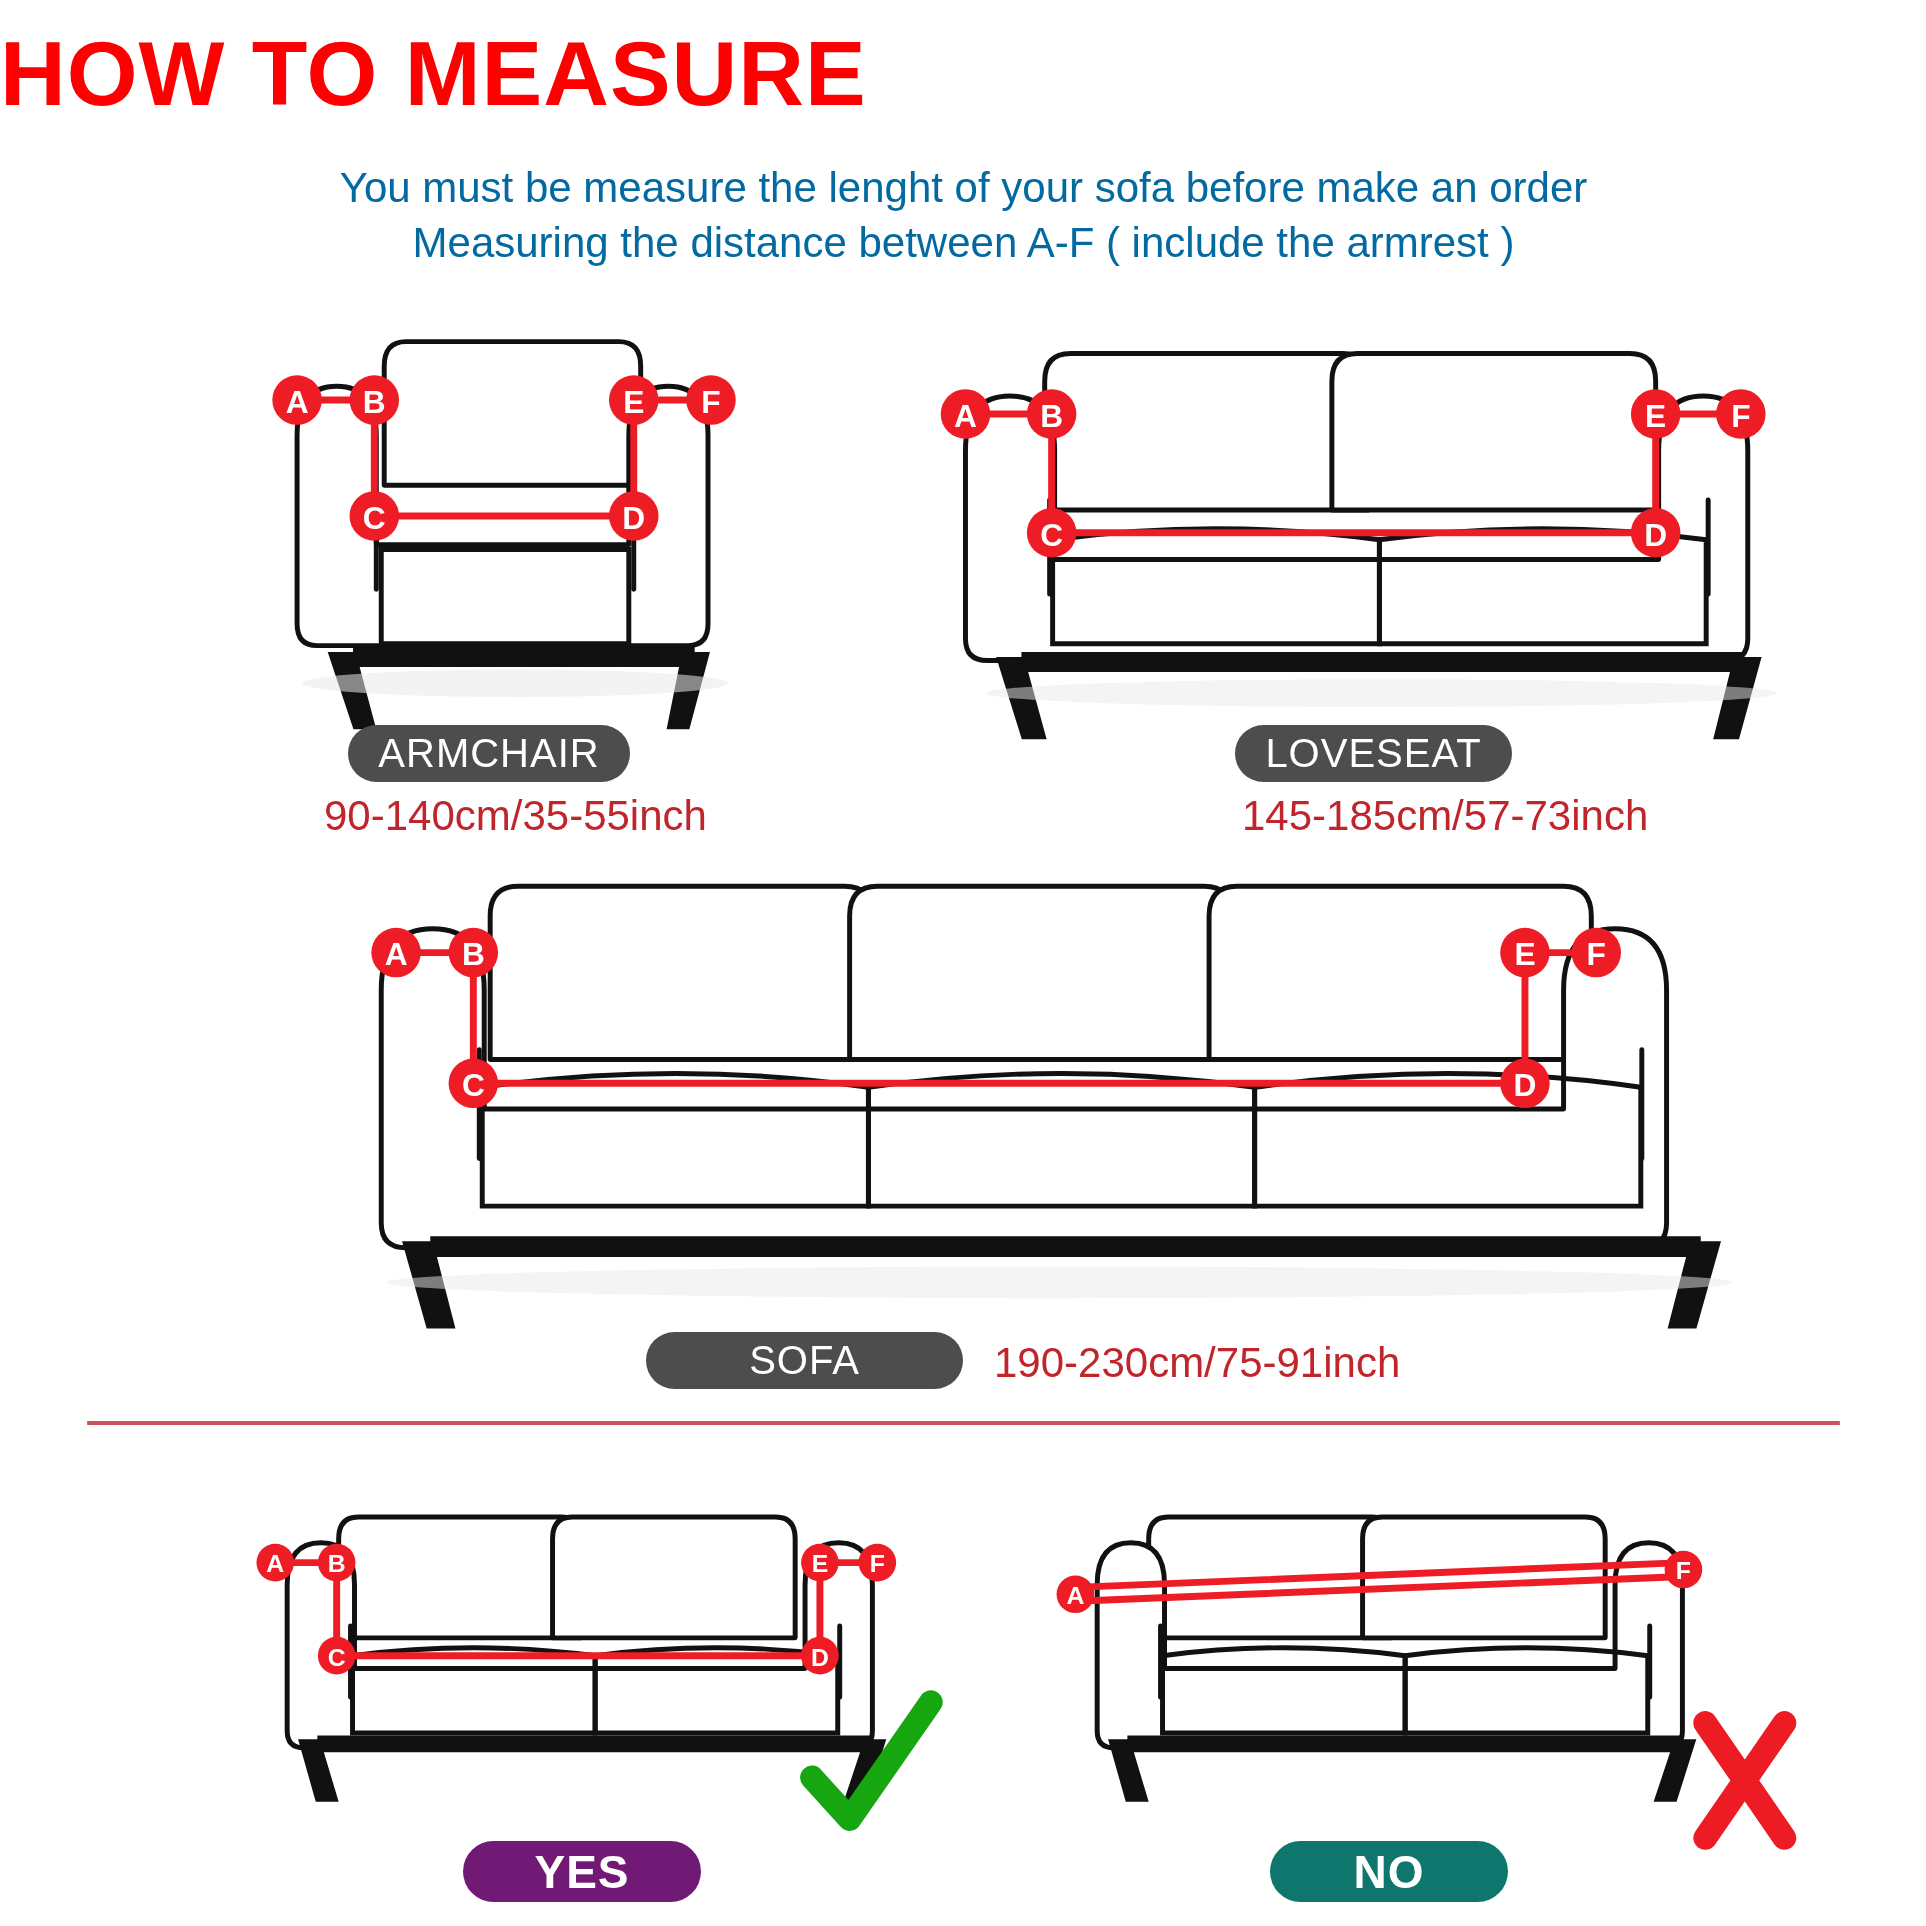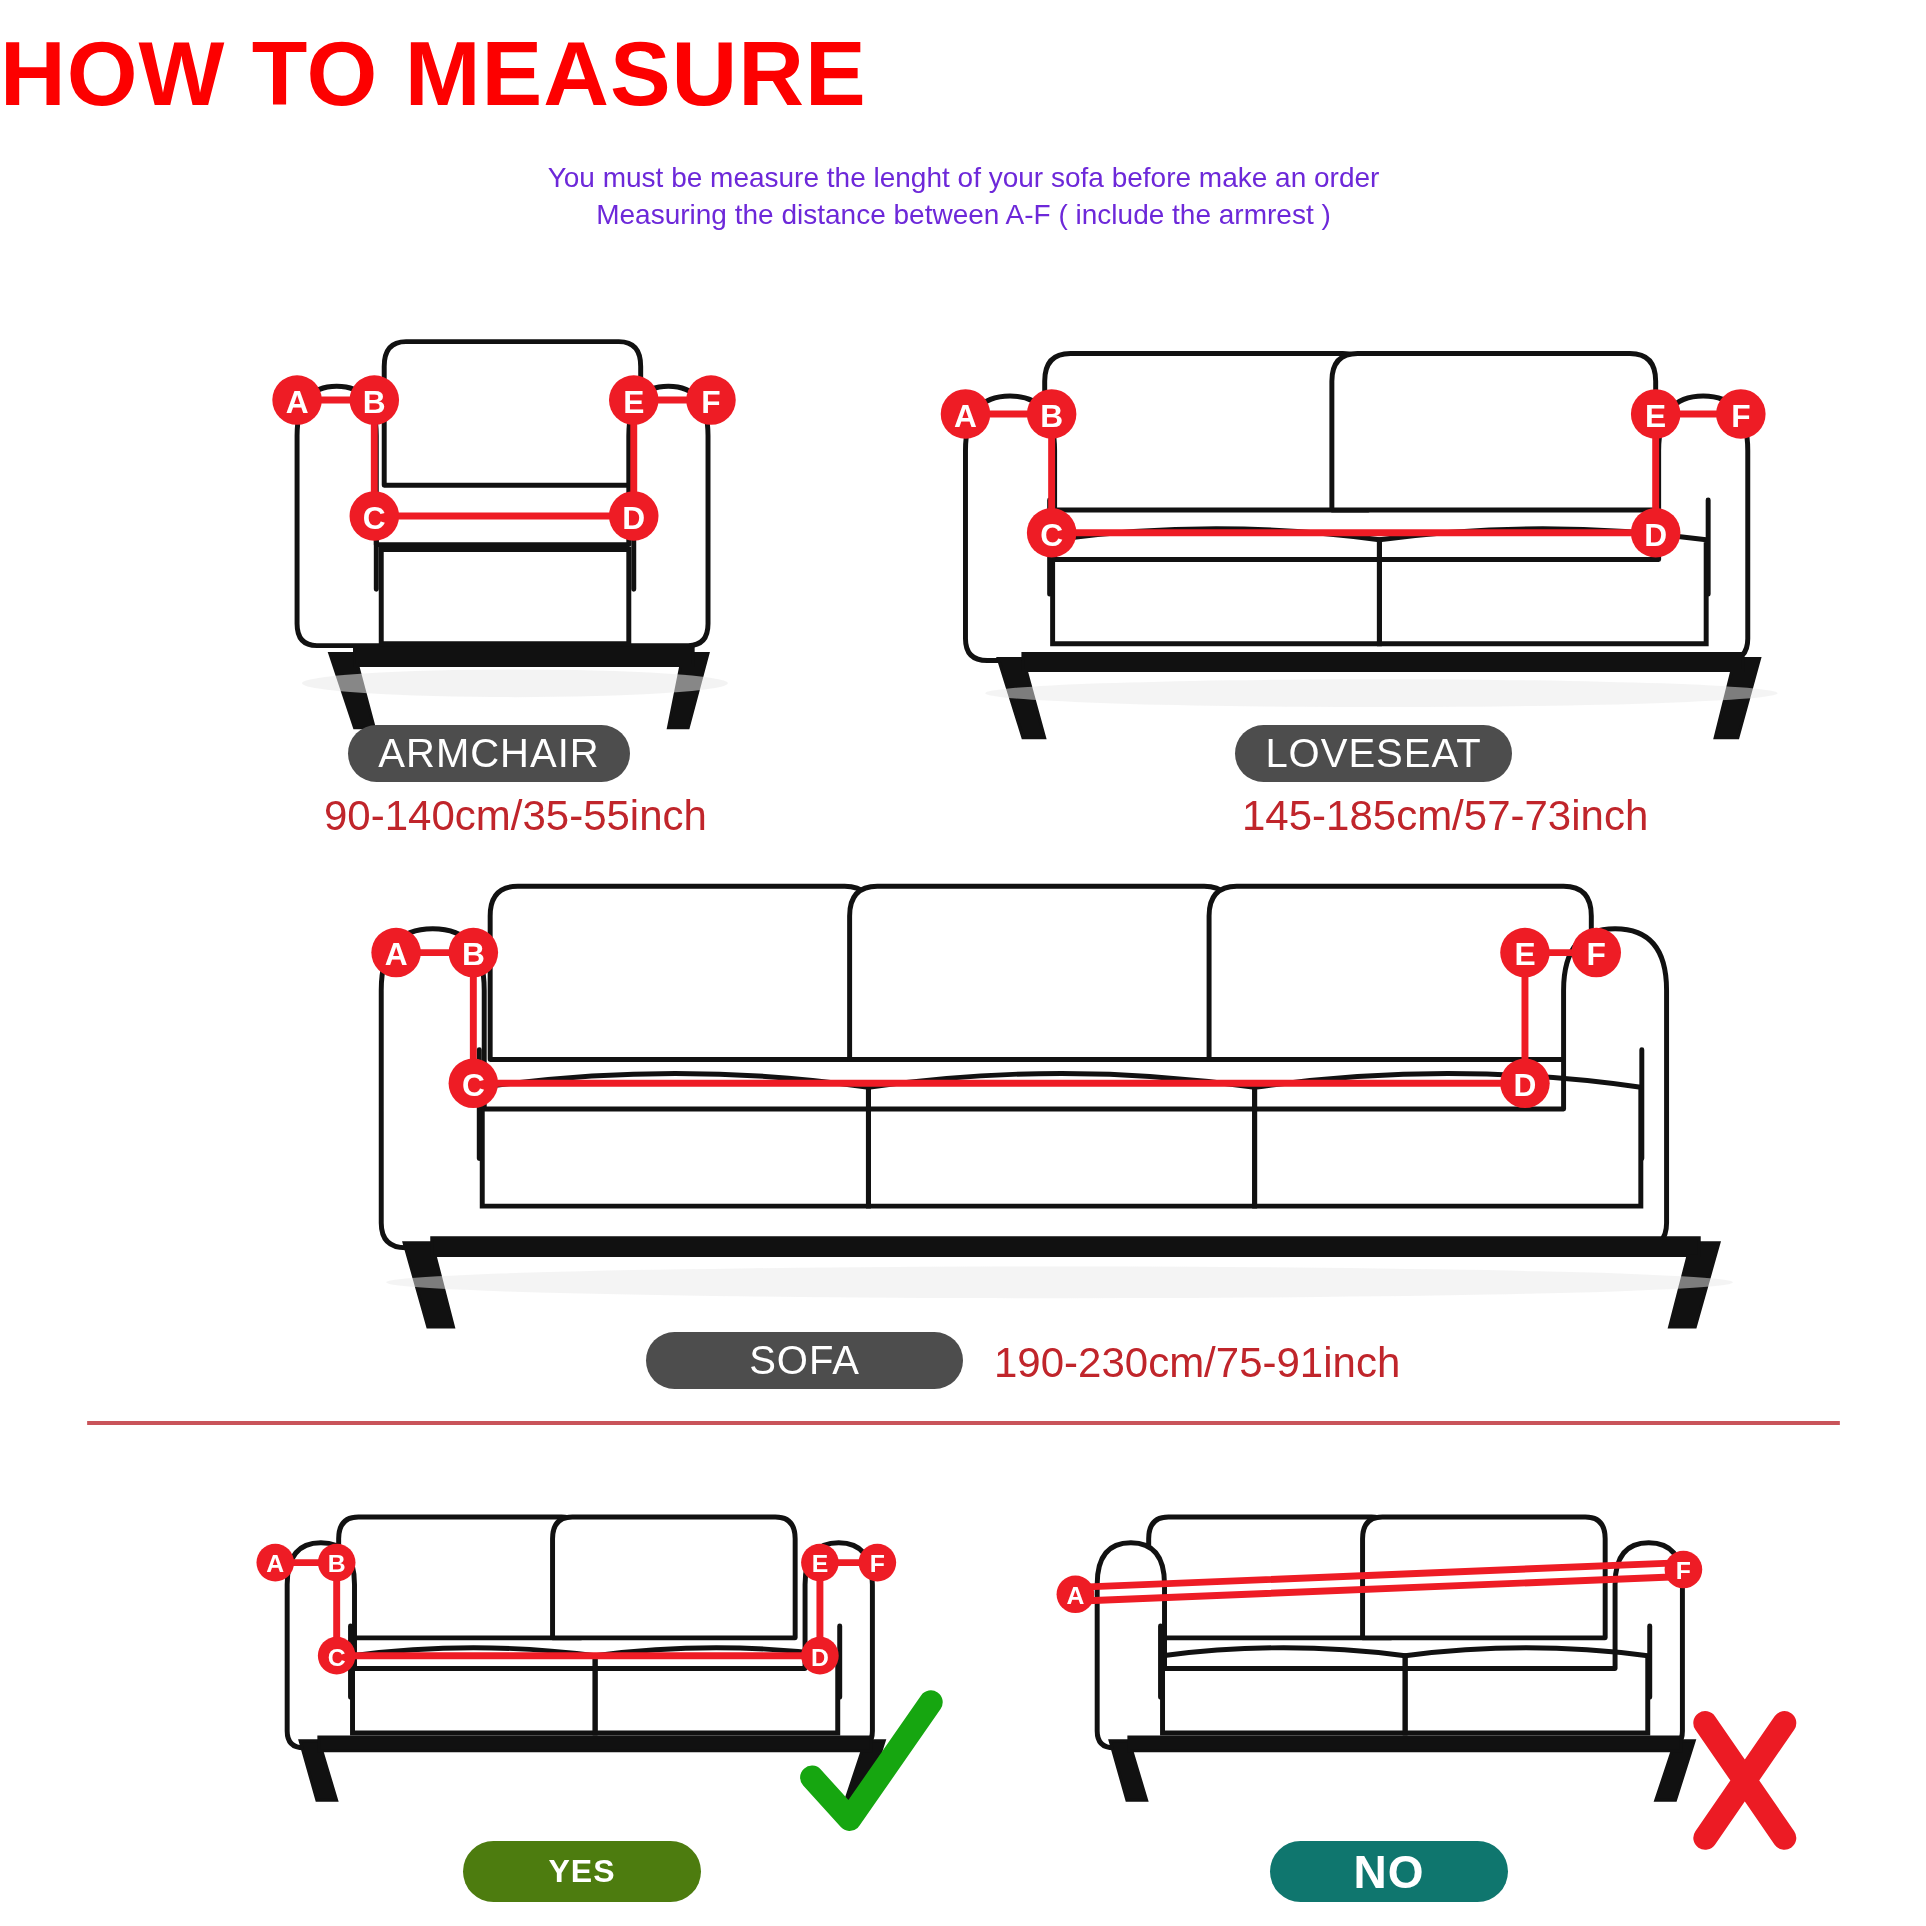--- a/index.html
+++ b/index.html
@@ -29,22 +29,22 @@
     font-size: 91px;
     font-weight: bold;
     letter-spacing: 1px;
   }
   .subtitle {
     position: absolute;
     top: 160px;
     left: 0;
     width: 100%;
     text-align: center;
-    color: #6d28d9;
-    font-size: 28px;
+    color: #0369a1;
+    font-size: 42px;
     line-height: 1.32;
   }
   .svg-layer {
     position: absolute;
     top: 0;
     left: 0;
     width: 1927px;
     height: 1927px;
   }
   .pill {
@@ -52,21 +52,21 @@
     border-radius: 40px;
     color: #ffffff;
     font-size: 40px;
     letter-spacing: 1px;
     display: flex;
     align-items: center;
     justify-content: center;
     font-family: "Liberation Sans", sans-serif;
   }
   .pill-gray { background: #4d4d4d; text-align: center; }
-  .pill-green { background: #4d7c0f; font-weight: bold; font-size: 32px; }
+  .pill-green { background: #701a75; font-weight: bold; font-size: 46px; }
   .pill-red { background: #0f766e; font-weight: bold; font-size: 46px; }
   .dim {
     position: absolute;
     color: #c0252b;
     font-size: 42px;
     white-space: nowrap;
   }
 </style>
 </head>
 <body>

